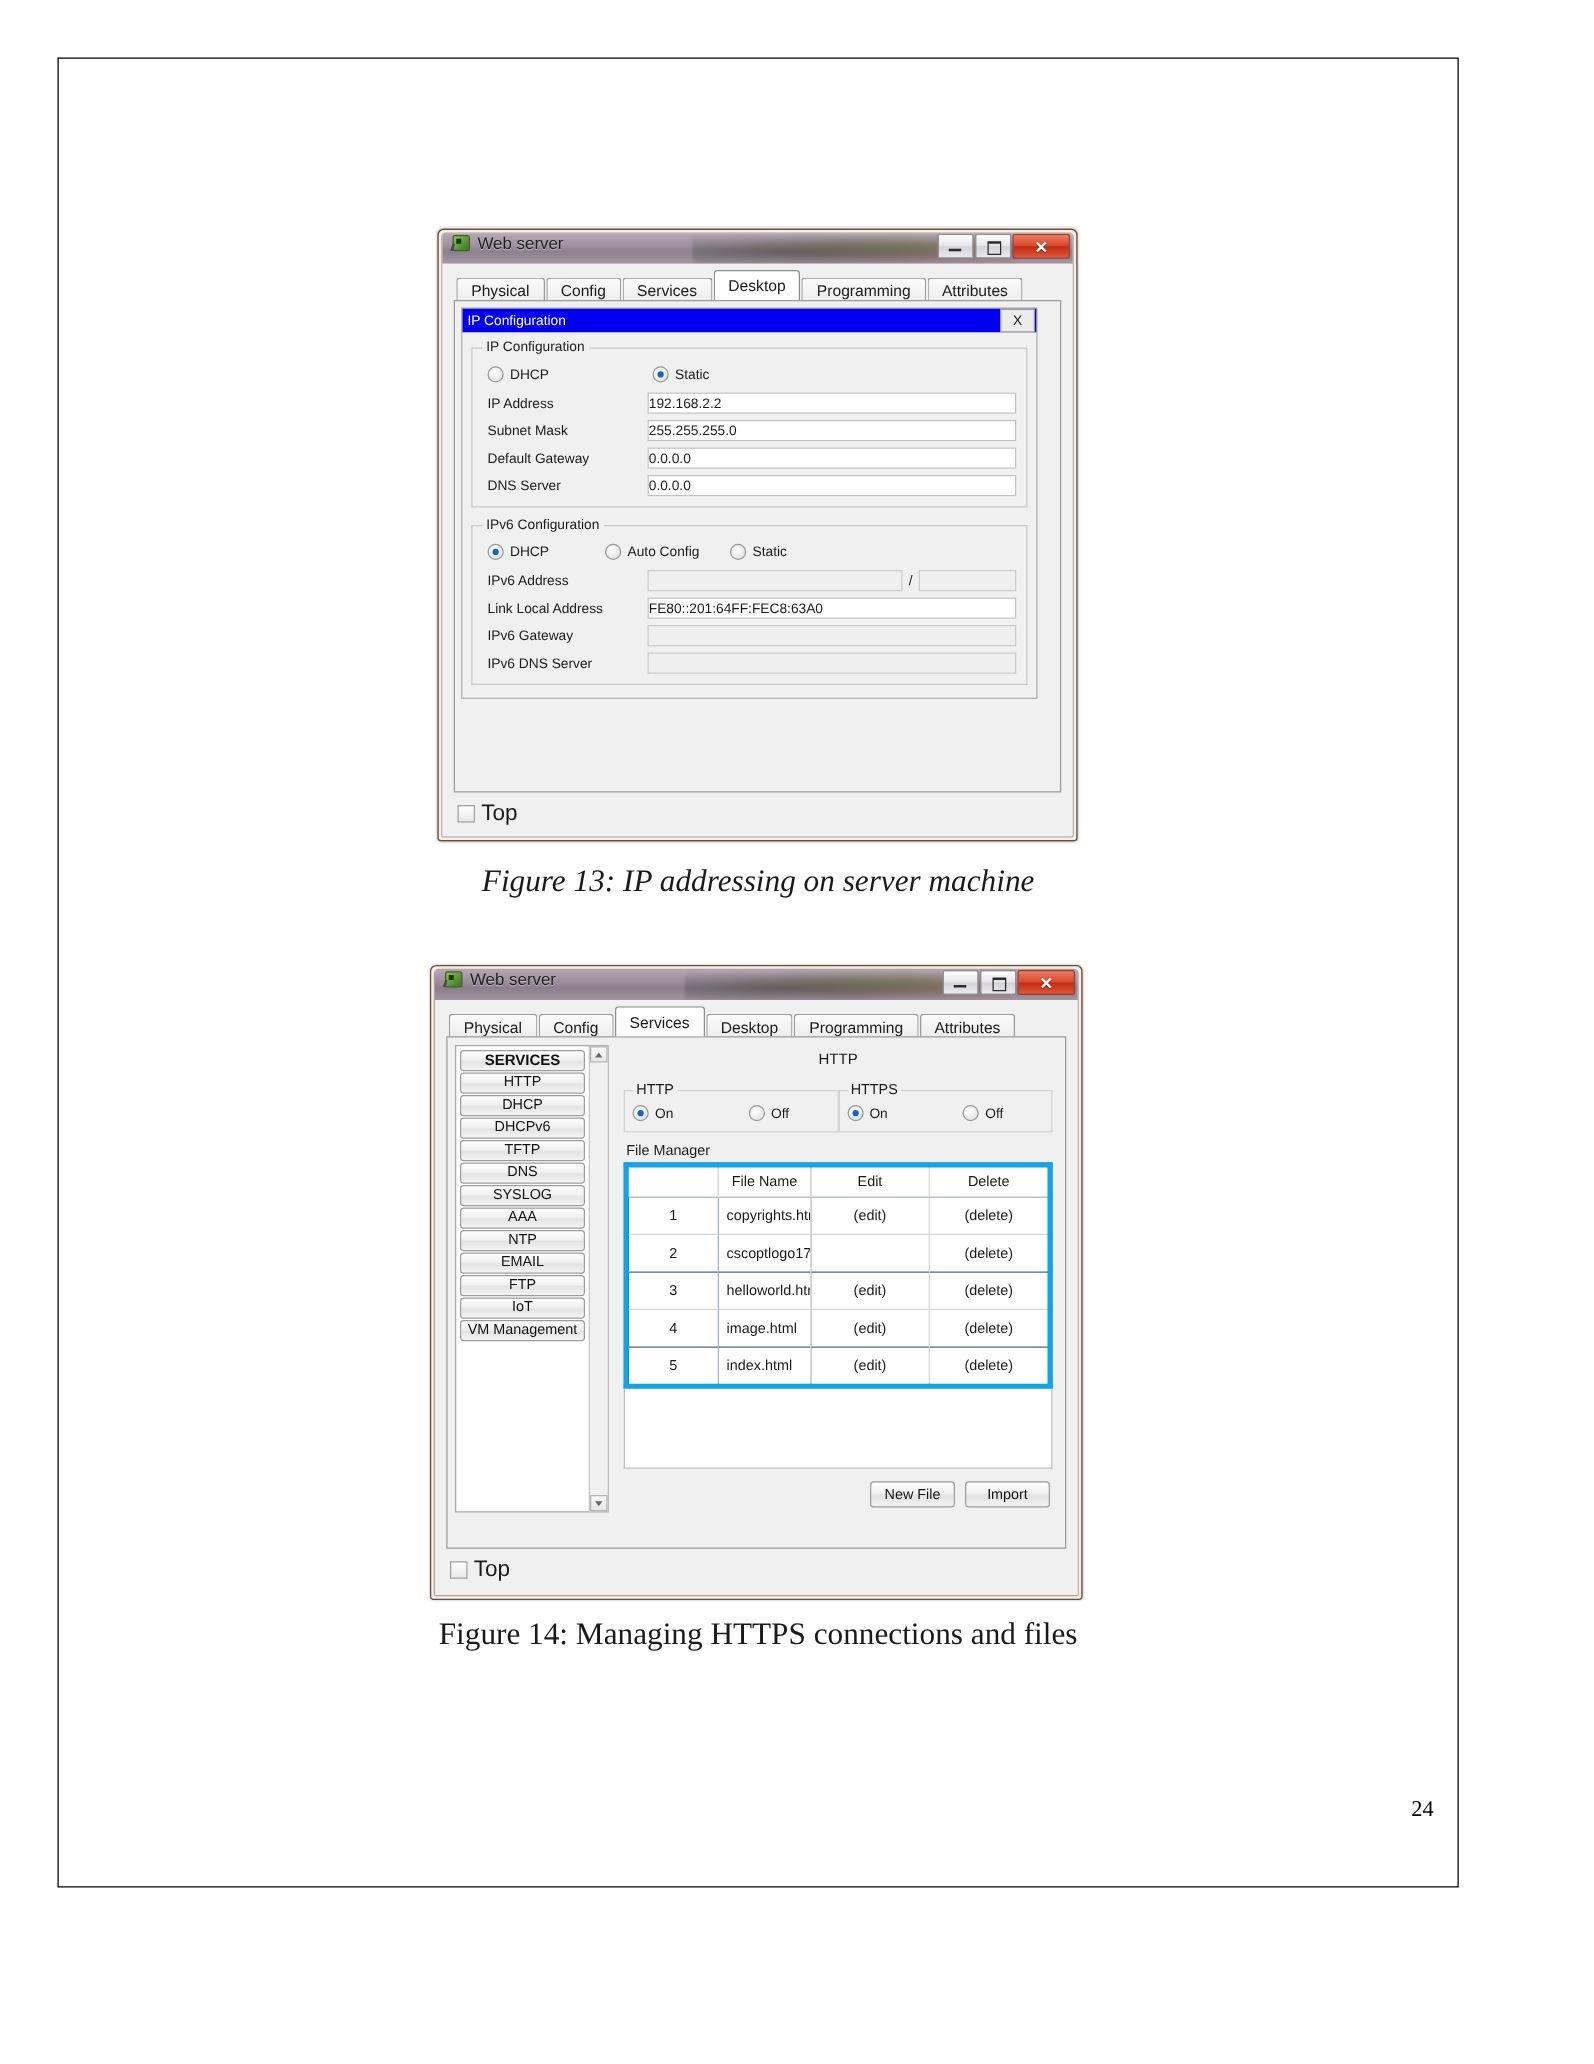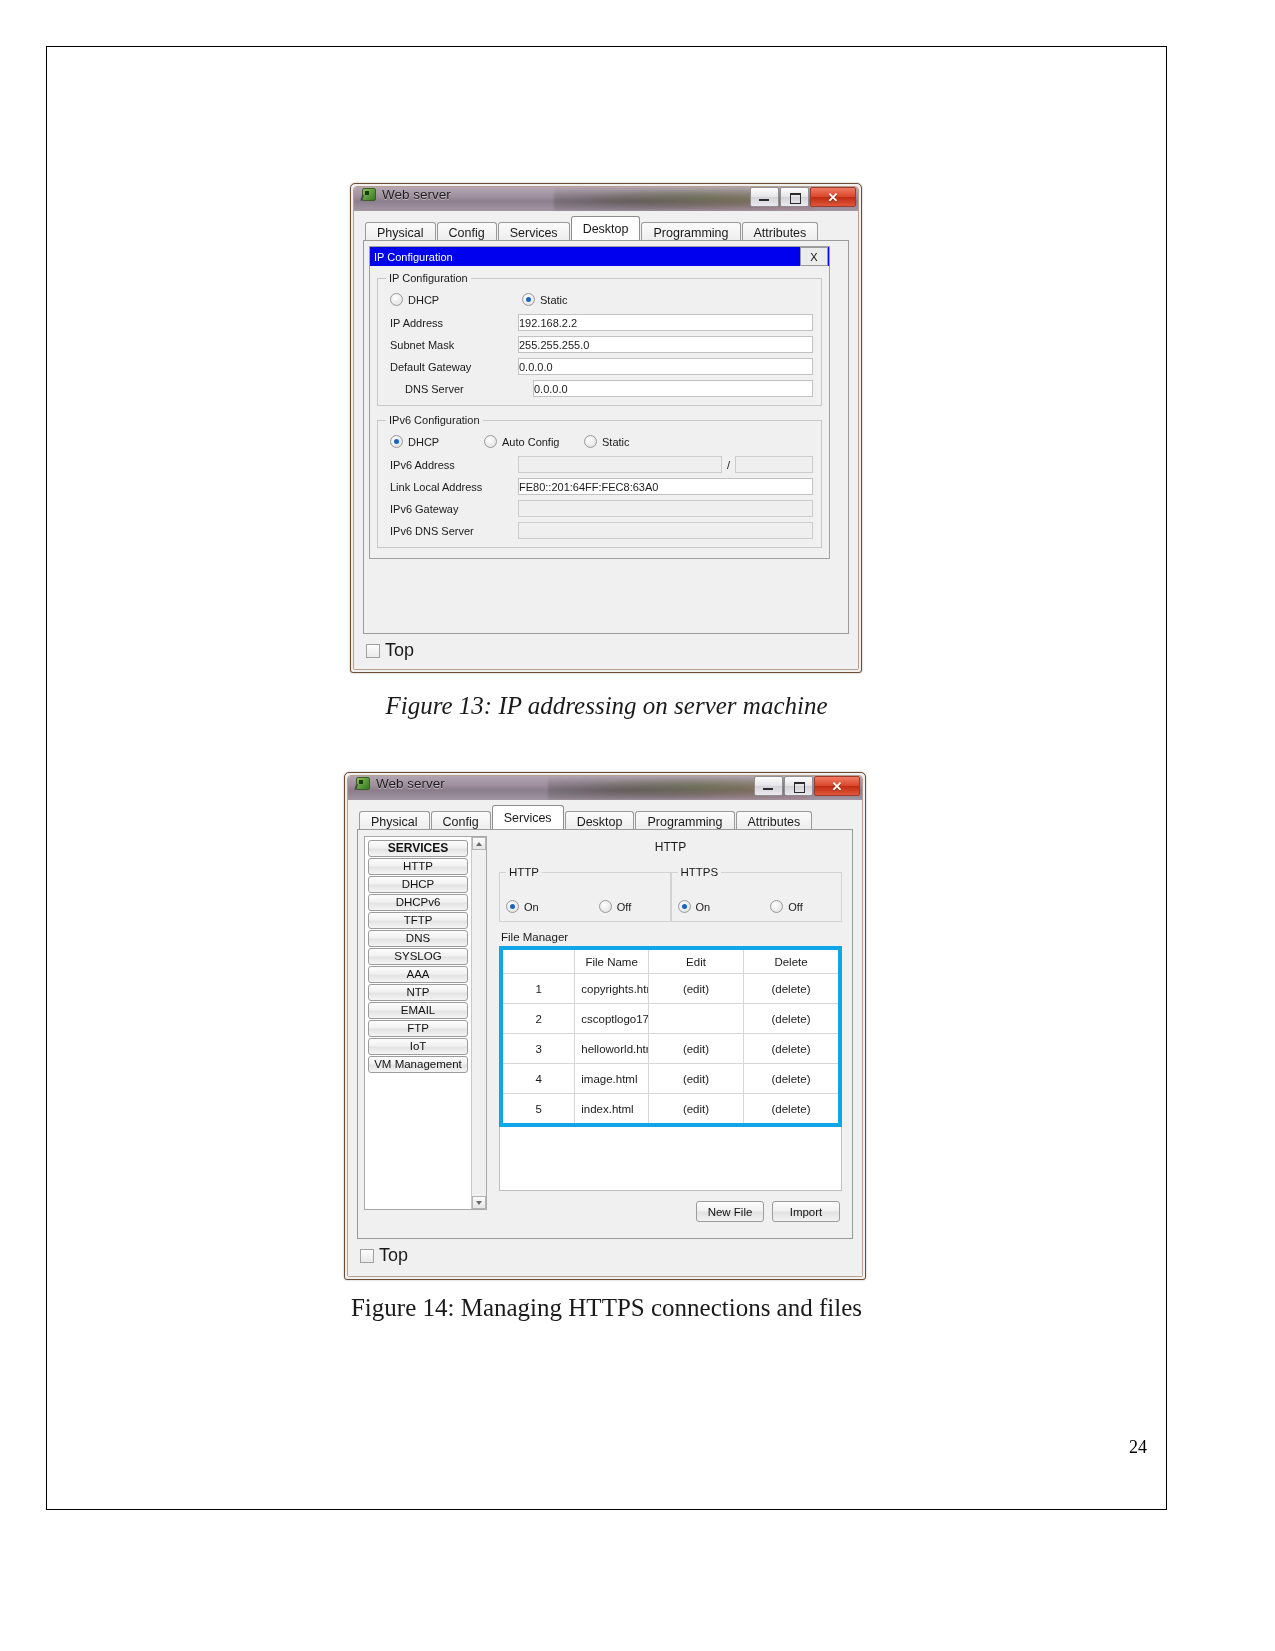--- a/index.html
+++ b/index.html
@@ -425,21 +425,21 @@
   }
   fieldset.proto > legend {
     font-size: 11.5px;
     color: #1a1a1a;
     padding: 0 3px;
     font-family: "Liberation Sans", sans-serif;
   }
   .proto-opts {
     display: flex;
     align-items: center;
-    margin-top: 20px;
+    margin-top: 4px;
     gap: 28px;
   }
   .proto-opts .radio { flex: 1; }
 
   .fm-label {
     font-size: 11.5px;
     color: #1a1a1a;
     font-family: "Liberation Sans", sans-serif;
     margin: 9px 0 3px 2px;
   }
@@ -574,21 +574,21 @@
               <span class="finput">192.168.2.2</span>
             </div>
             <div class="frow">
               <span class="flabel">Subnet Mask</span>
               <span class="finput">255.255.255.0</span>
             </div>
             <div class="frow">
               <span class="flabel">Default Gateway</span>
               <span class="finput">0.0.0.0</span>
             </div>
-            <div class="frow" style="margin-bottom:0;margin-left:15px;">
+            <div class="frow" style="margin-bottom:0;">
               <span class="flabel">DNS Server</span>
               <span class="finput">0.0.0.0</span>
             </div>
           </fieldset>
 
           <fieldset class="grp" style="margin-bottom:0;">
             <legend>IPv6 Configuration</legend>
 
             <div class="radio-row">
               <label class="radio" style="width:84px;">

